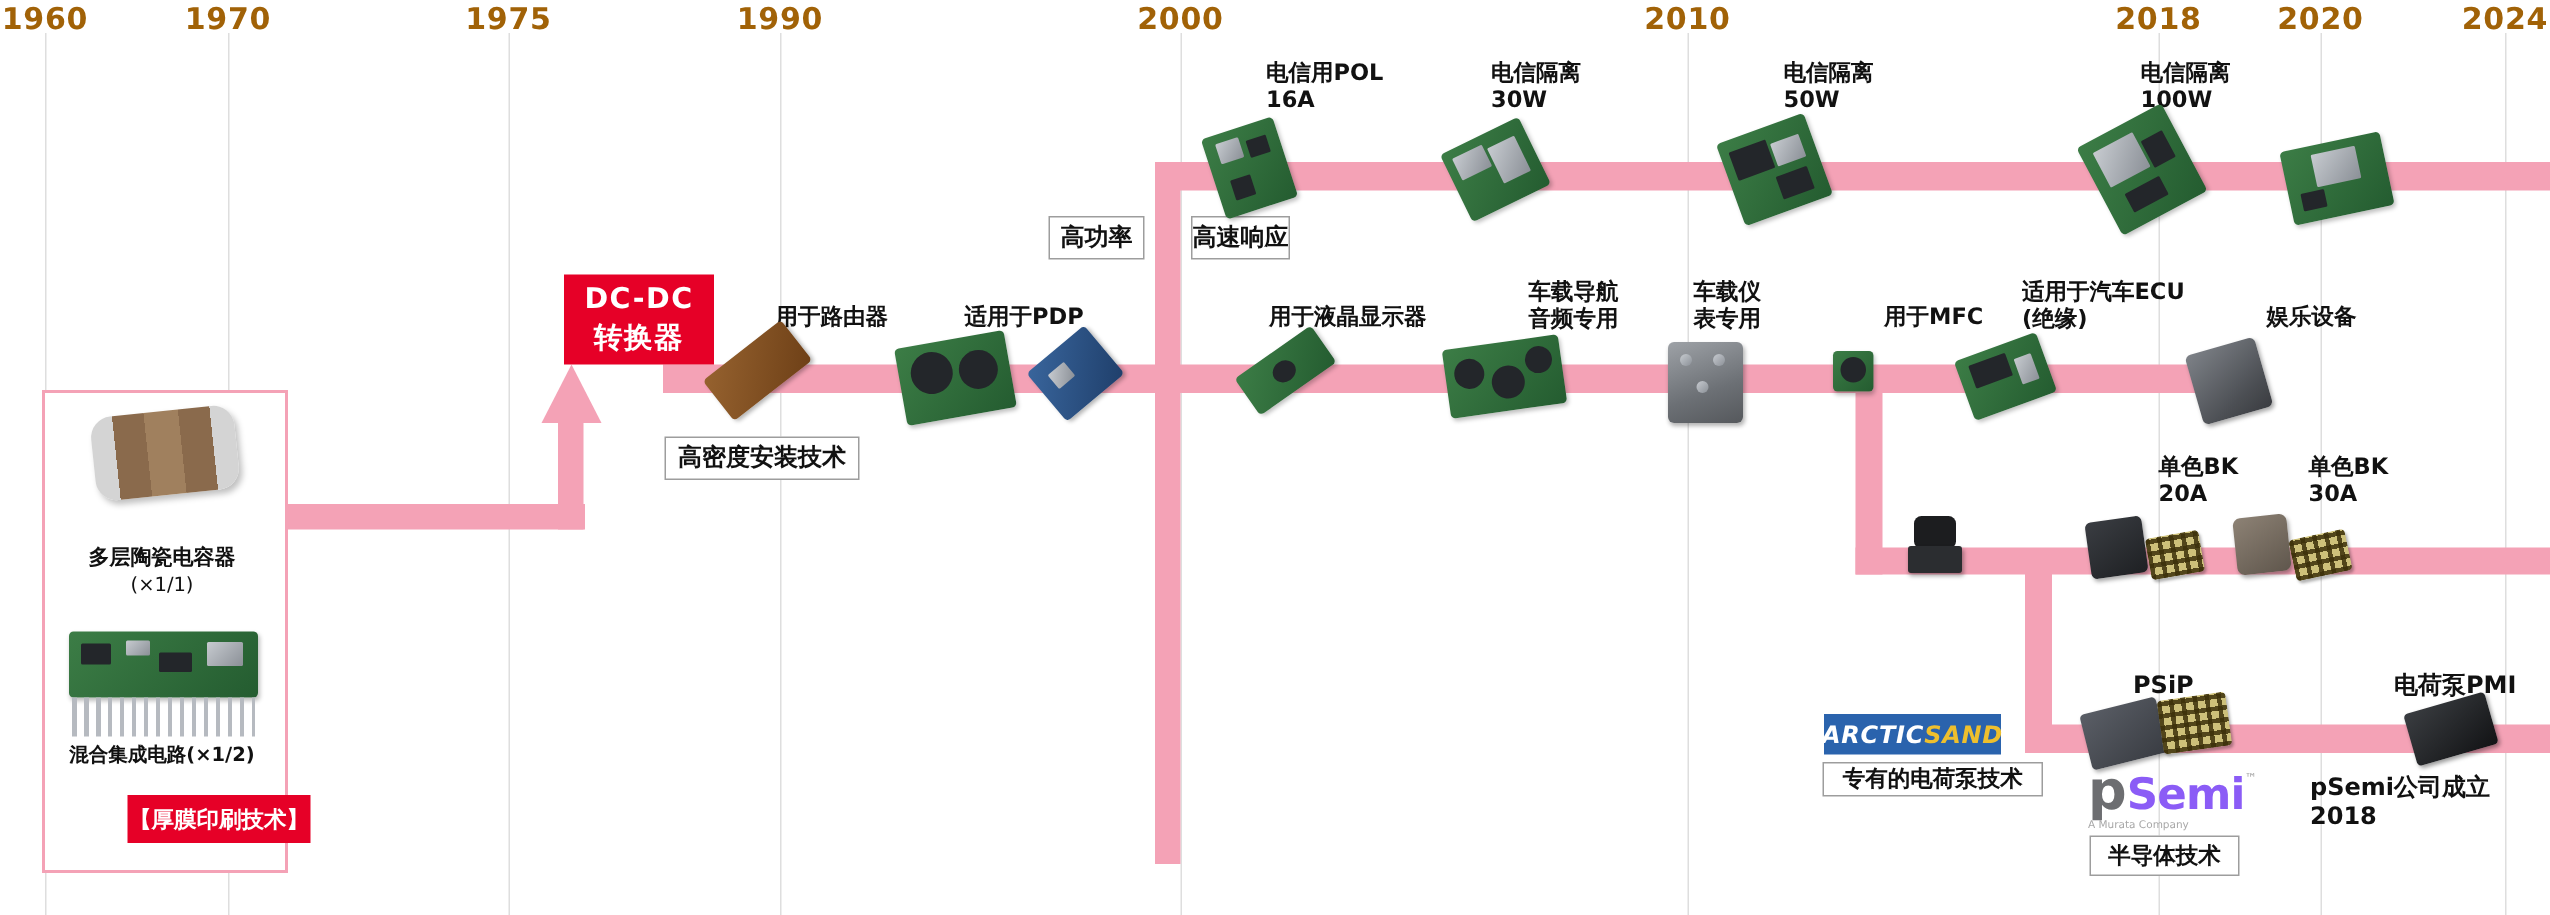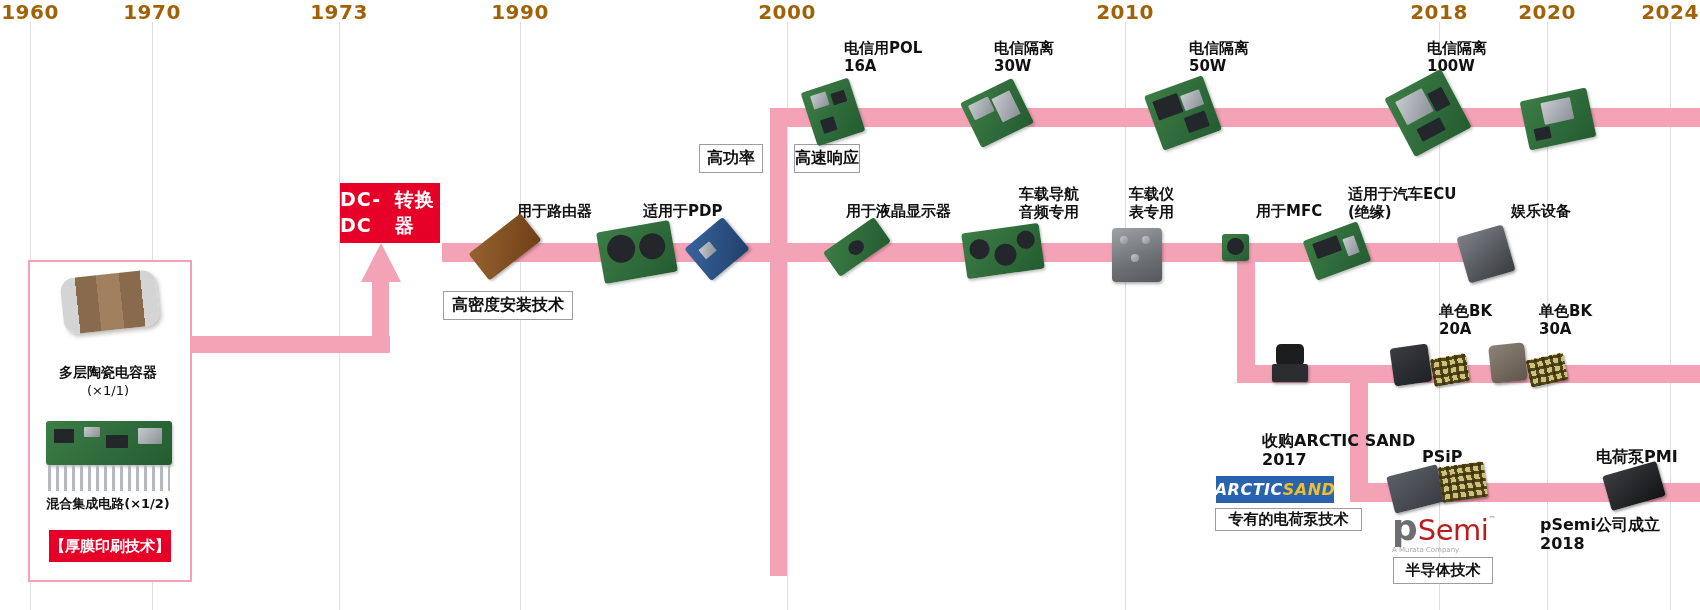--- a/index.html
+++ b/index.html
@@ -14,51 +14,51 @@
   .lbl div{white-space:nowrap;padding-left:44px;}
   .callout{position:absolute;background:#fff;border:1px solid #9d9d9d;color:#111;font-weight:bold;font-size:16px;display:flex;align-items:center;justify-content:center;white-space:nowrap;box-sizing:border-box;}
   .callout.two{flex-direction:column;font-size:15px;line-height:1.3;}
   .prod{position:absolute;box-sizing:border-box;}
   .pcb{background:linear-gradient(135deg,#3c7d46,#245c30);border-radius:3px;box-shadow:1px 2px 3px rgba(0,0,0,.25);}
   .chip{position:absolute;background:#23262a;border-radius:1px;}
   .chip.silver{background:linear-gradient(135deg,#c7cbd0,#8b9097);}
   .gridchip{background:#cdc07a;border-radius:3px;box-shadow:1px 2px 2px rgba(0,0,0,.3);
     background-image:repeating-linear-gradient(0deg,rgba(60,48,10,.85) 0 3px,transparent 3px 8px),
                      repeating-linear-gradient(90deg,rgba(60,48,10,.85) 0 3px,transparent 3px 8px);}
-  .redbox{position:absolute;background:#e60027;color:#fff;display:flex;flex-direction:row;align-items:center;justify-content:center;font-weight:bold;}
+  .redbox{position:absolute;background:#e60027;color:#fff;display:flex;flex-direction:column;align-items:center;justify-content:center;font-weight:bold;margin-left:36px;}
   .origin-box{position:absolute;border:2px solid #f4a2b6;background:#fff;}
   .centered{text-align:center;}
   .arrow-up{position:absolute;width:0;height:0;border-left:20px solid transparent;border-right:20px solid transparent;border-bottom:39px solid #f4a2b6;}
   .logo-arctic{position:absolute;background:#2a63ad;display:flex;align-items:center;justify-content:center;font-style:italic;font-weight:bold;font-size:16px;letter-spacing:.5px;}
   .logo-arctic .a1{color:#fff;}
   .logo-arctic .a2{color:#eebf2d;}
   .psemi{position:absolute;line-height:1;}
   .psemi .p{font-size:36px;font-weight:bold;color:#6d6e71;}
-  .psemi .s{font-size:29px;font-weight:normal;color:#b91c1c;letter-spacing:-.5px;}
+  .psemi .s{font-size:29px;font-weight:bold;color:#8b5cf6;letter-spacing:-.5px;}
   .psemi .tm{font-size:8px;color:#9a9a9a;vertical-align:18px;}
   .psemi .sub{display:block;font-size:7px;color:#a8a8a8;text-align:left;margin-top:1px;}
 </style>
 </head>
 <body>
 
 <div id="stage">
 
   <div class="gridline" style="left:30px"></div>
   <div class="gridline" style="left:152px"></div>
   <div class="gridline" style="left:339px"></div>
   <div class="gridline" style="left:520px"></div>
   <div class="gridline" style="left:787px"></div>
   <div class="gridline" style="left:1125px"></div>
   <div class="gridline" style="left:1439px"></div>
   <div class="gridline" style="left:1547px"></div>
   <div class="gridline" style="left:1670px"></div>
 
   <div class="year" style="left:30px">1960</div>
   <div class="year" style="left:152px">1970</div>
-  <div class="year" style="left:339px">1973</div>
+  <div class="year" style="left:339px">1975</div>
   <div class="year" style="left:520px">1990</div>
   <div class="year" style="left:787px">2000</div>
   <div class="year" style="left:1125px">2010</div>
   <div class="year" style="left:1439px">2018</div>
   <div class="year" style="left:1547px">2020</div>
   <div class="year" style="left:1670px">2024</div>
 
   <div class="band" style="left:187px;top:336px;width:203px;height:17px"></div>
   <div class="band" style="left:372px;top:278px;width:17px;height:75px"></div>
   <div class="arrow-up" style="left:361px;top:243px"></div>
@@ -205,24 +205,20 @@
 
   <div class="prod" style="left:1272px;top:344px;width:36px;height:40px">
     <div style="position:absolute;left:4px;top:0;width:28px;height:22px;background:#1c1d1f;border-radius:5px;"></div>
     <div style="position:absolute;left:0;top:20px;width:36px;height:18px;background:#2b2d30;border-radius:2px;box-shadow:1px 2px 3px rgba(0,0,0,.35);"></div>
   </div>
   <div class="prod" style="left:1392px;top:346px;width:38px;height:38px;transform:rotate(-8deg);background:linear-gradient(150deg,#3a3d42,#1e2023);border-radius:4px;box-shadow:1px 2px 3px rgba(0,0,0,.35)"></div>
   <div class="prod gridchip" style="left:1432px;top:356px;width:36px;height:28px;transform:rotate(-10deg)"></div>
   <div class="prod" style="left:1490px;top:344px;width:36px;height:38px;transform:rotate(-6deg);background:linear-gradient(150deg,#8d8275,#5f564c);border-radius:5px;box-shadow:1px 2px 3px rgba(0,0,0,.35)"></div>
   <div class="prod gridchip" style="left:1528px;top:356px;width:38px;height:28px;transform:rotate(-12deg)"></div>
 
-  <div class="lbl" style="left:1218px;top:432px;font-size:16px">
-    <div>收购ARCTIC SAND</div>
-      <div>2017</div>
-  </div>
   <div class="logo-arctic" style="left:1216px;top:476px;width:118px;height:27px">
     <span class="a1">ARCTIC</span>
       <span class="a2">SAND</span>
   </div>
   <div class="lbl" style="left:1422px;top:448px;font-size:16px">PSiP</div>
   <div class="prod" style="left:1390px;top:470px;width:52px;height:38px;transform:rotate(-14deg);background:linear-gradient(150deg,#5a5e66,#393c42);border-radius:3px;box-shadow:1px 2px 3px rgba(0,0,0,.35)"></div>
   <div class="prod gridchip" style="left:1440px;top:464px;width:46px;height:36px;transform:rotate(-8deg)"></div>
   <div class="psemi" style="left:1392px;top:510px">
     <span class="p">p</span><span class="s">Semi</span><span class="tm">™</span>
     <span class="sub">A Murata Company</span>

